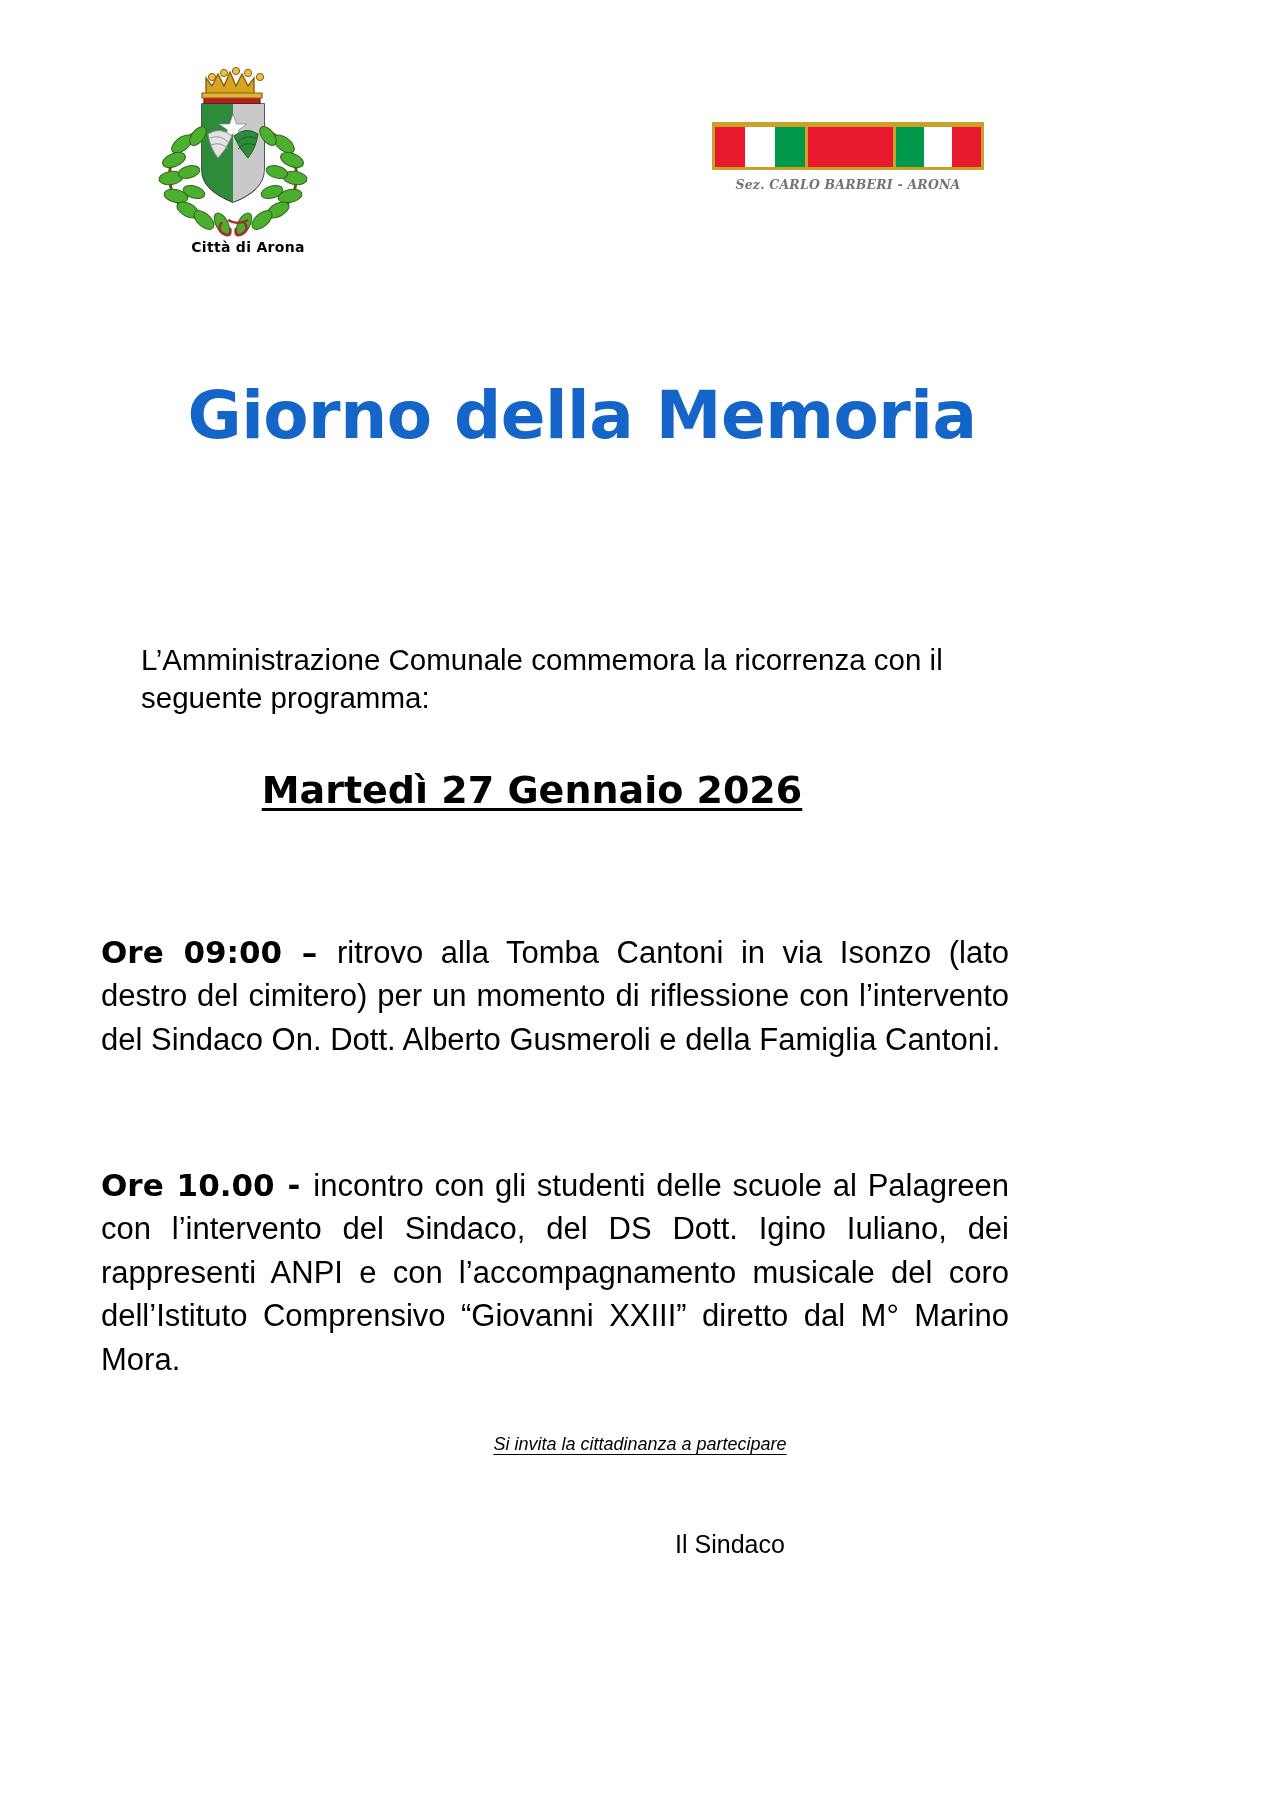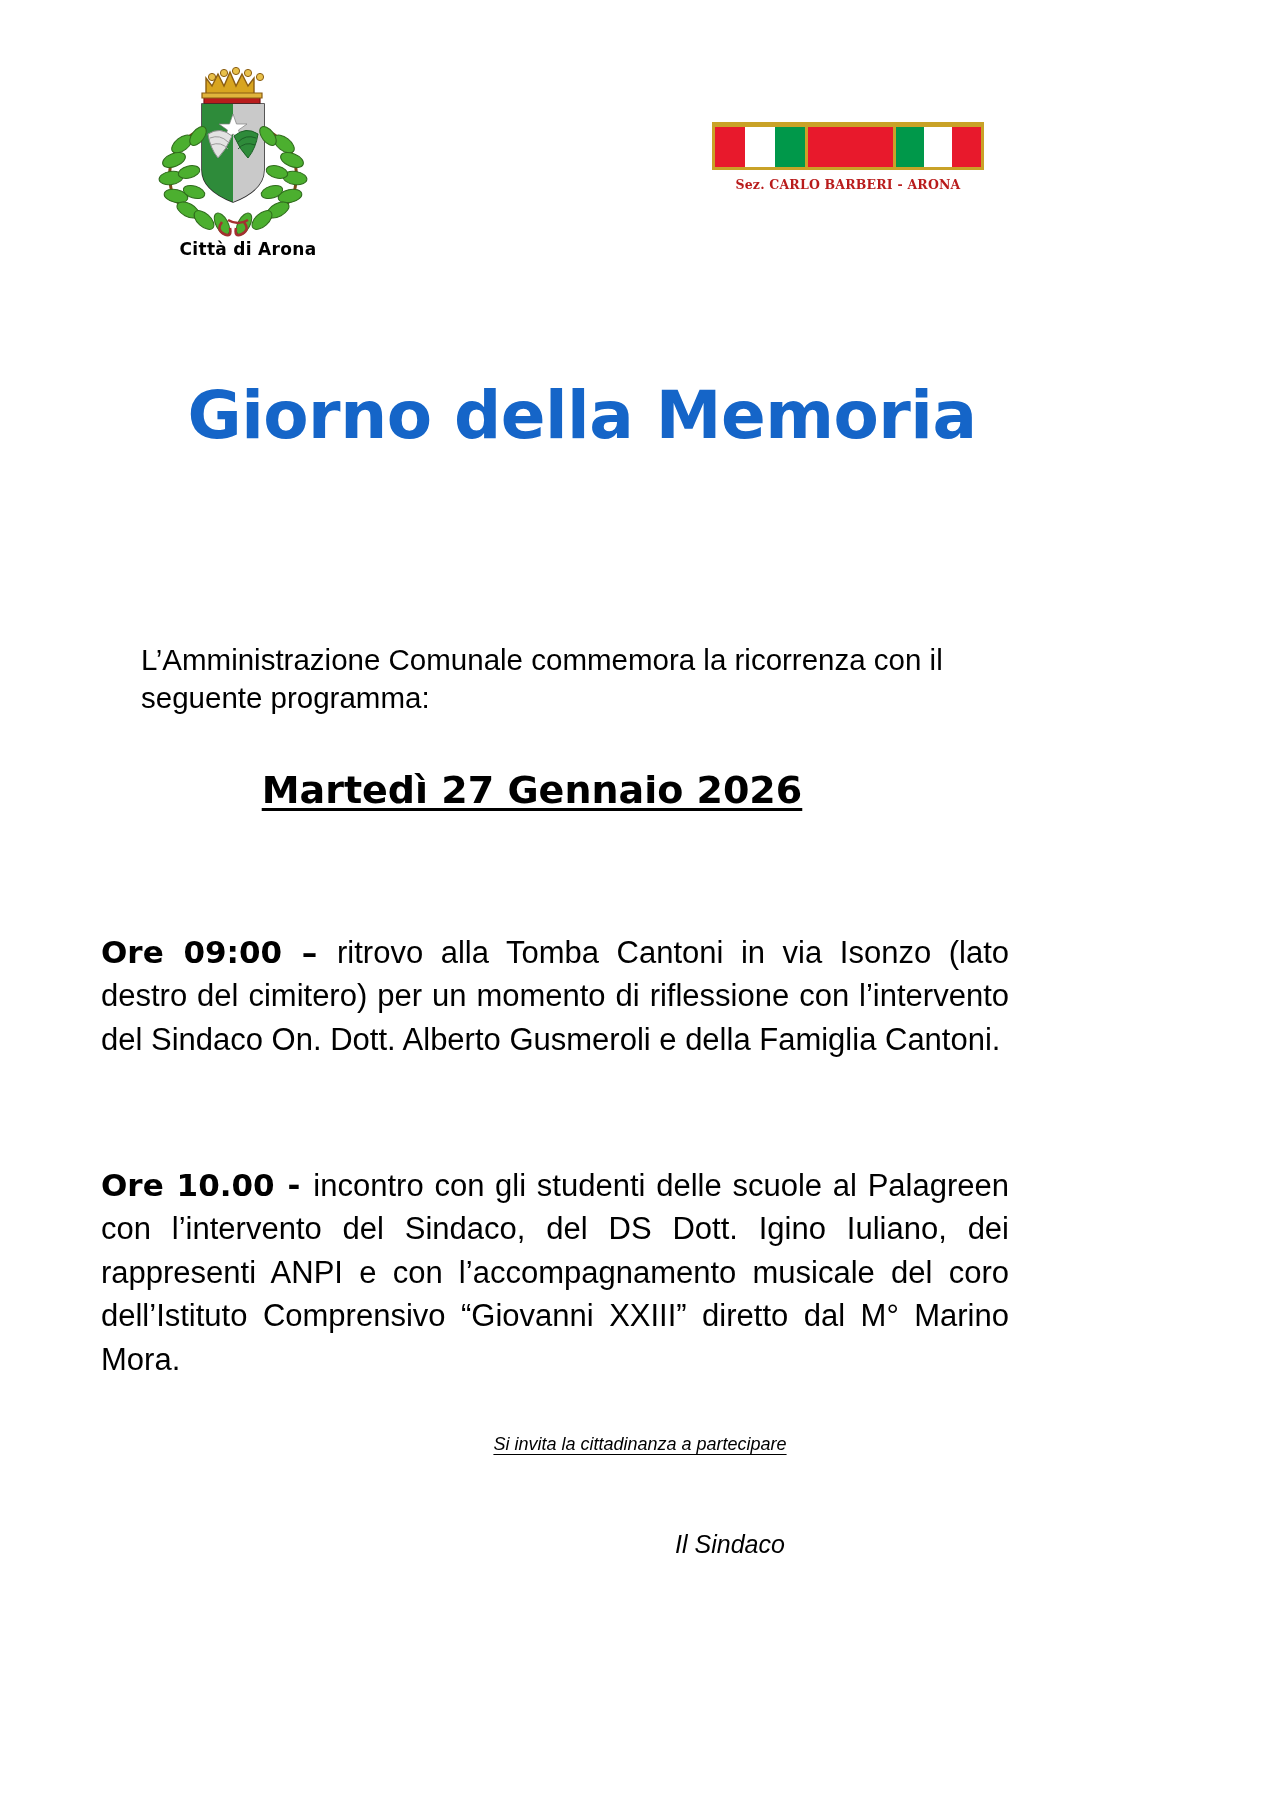--- a/index.html
+++ b/index.html
@@ -42,21 +42,21 @@
   .crest {
     position: relative;
     width: 200px;
     height: 185px;
     margin: 0 auto;
   }
   .crest svg { display: block; }
   .crest-caption {
     font-family: "DejaVu Sans", sans-serif;
     font-weight: bold;
-    font-size: 17px;
+    font-size: 14px;
     letter-spacing: 0.3px;
     margin-top: 2px;
     color: #000;
     white-space: nowrap;
   }
 
   
   .anpi-block {
     position: absolute;
     left: 712px;
@@ -106,24 +106,25 @@
     box-sizing: border-box;
   }
   .fl { height: 100%; }
   .fl-green { background: #00984a; }
   .fl-white { background: #ffffff; }
   .fl-red    { background: #e8192c; }
   .fl-sep { width: 3px; background: #c9a227; height: 100%; }
   .anpi-caption {
     font-family: "DejaVu Serif", serif;
     font-weight: bold;
+    font-style: italic;
     font-size: 12.5px;
     letter-spacing: 0.2px;
     margin-top: 7px;
-    color: #b91c1c;
+    color: #737373;
     white-space: nowrap;
   }
 
   
   .content {
     position: absolute;
     left: 0;
     top: 0;
     width: 1280px;
   }
@@ -198,21 +199,20 @@
     text-underline-offset: 4px;
   }
 
   .signature {
     position: absolute;
     top: 1527px;
     left: 0;
     width: 1280px;
     text-align: center;
     font-family: "Liberation Sans", sans-serif;
-    font-style: italic;
     font-size: 25px;
     line-height: 1.38;
     padding-left: 180px;
     box-sizing: border-box;
   }
 </style>
 </head>
 <body>
 
 <div class="page">

